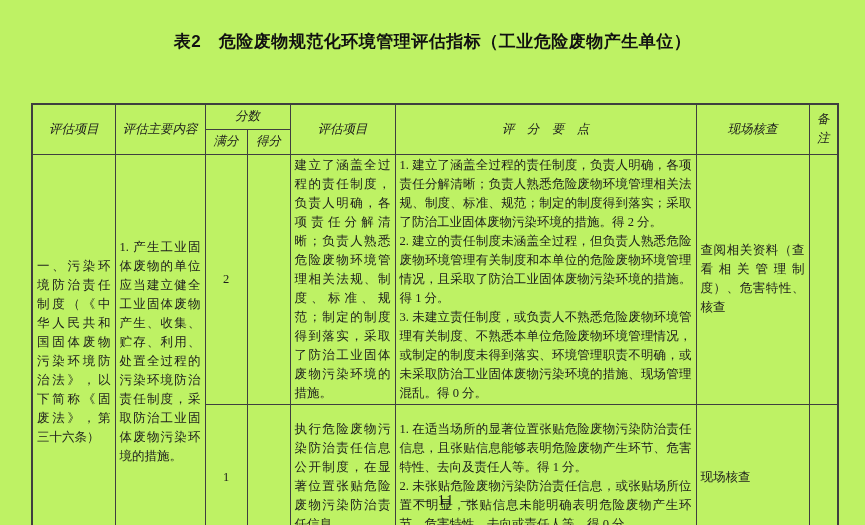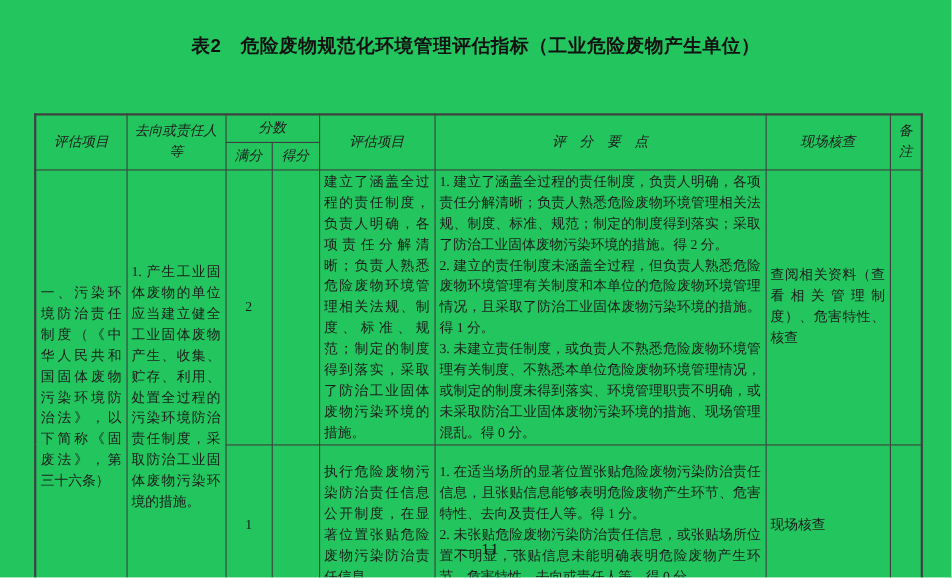--- a/index.html
+++ b/index.html
@@ -1,20 +1,20 @@
 <!DOCTYPE html>
 <html><head>
 <meta charset="utf-8">
 <style>
   html, body { margin: 0; padding: 0; background: #ffffff; }
   .page {
     position: relative;
     width: 865px;
     height: 525px;
-    background: #22c55e;
+    background: #bef264;
     font-family: "Liberation Serif", "DejaVu Serif", serif;
     color: #1c1c1c;
     overflow: hidden;
   }
   .doc-title {
     position: absolute;
     top: 30px;
     left: 0;
     width: 865px;
     text-align: center;
@@ -88,21 +88,21 @@
       <col style="width:42px">
       <col style="width:43px">
       <col style="width:105px">
       <col style="width:301px">
       <col style="width:113px">
       <col style="width:29px">
     </colgroup>
     <tbody>
       <tr class="row-h1">
         <td class="hdr" rowspan="2">评估项目</td>
-        <td class="hdr" rowspan="2">去向或责任人等</td>
+        <td class="hdr" rowspan="2">评估主要内容</td>
         <td class="hdr" colspan="2">分数</td>
         <td class="hdr" rowspan="2">评估项目</td>
         <td class="hdr" rowspan="2">评　分　要　点</td>
         <td class="hdr" rowspan="2">现场核查</td>
         <td class="hdr" rowspan="2">备注</td>
       </tr>
       <tr class="row-h2">
         <td class="hdr">满分</td>
         <td class="hdr">得分</td>
       </tr>

